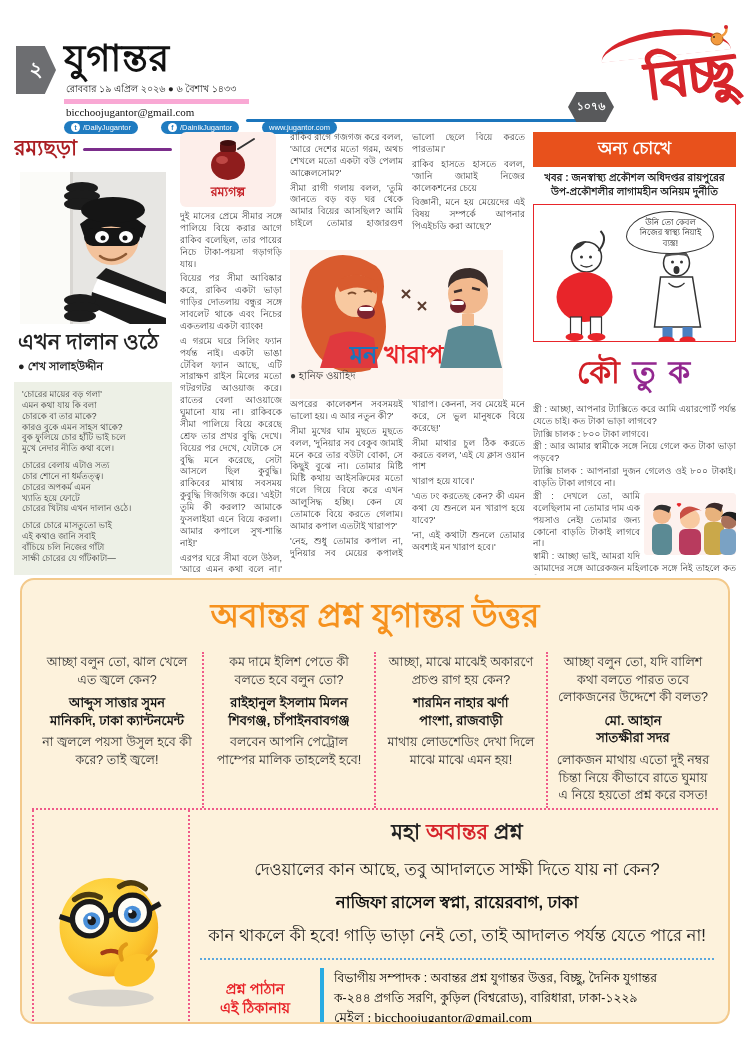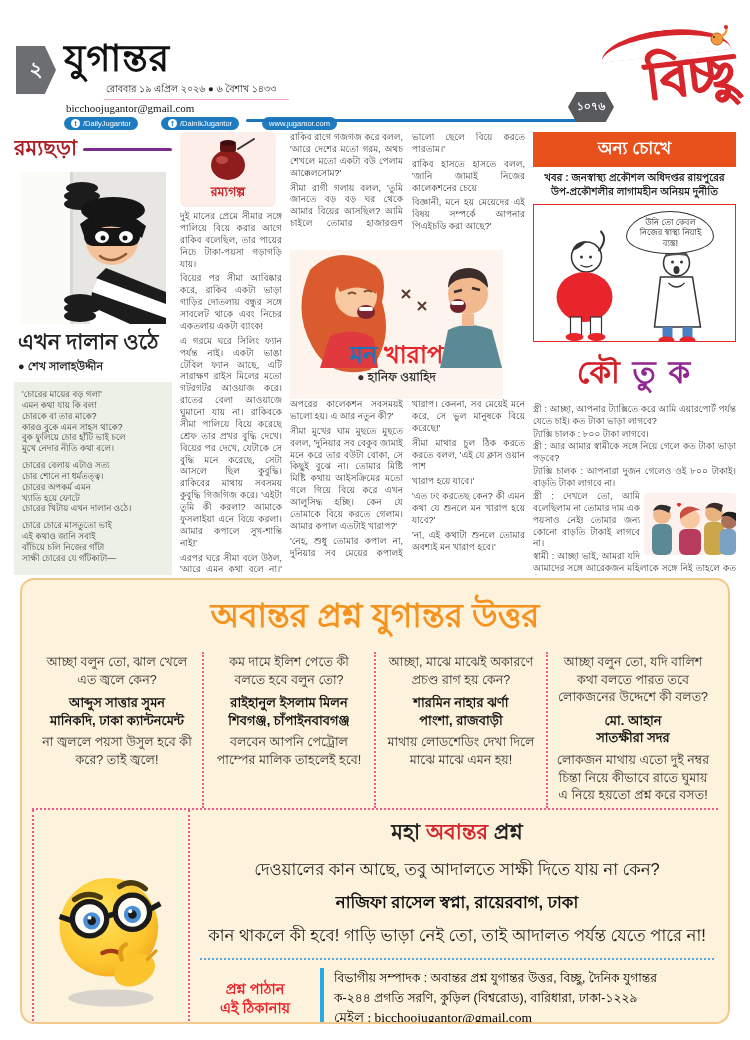--- a/index.html
+++ b/index.html
@@ -7,21 +7,21 @@
   body { font-family:"Liberation Sans","DejaVu Sans",sans-serif; color:#333; }
   .page { position:relative; width:750px; height:1040px; background:#fff; overflow:hidden; margin:0 auto; }
 
   
   .header { position:absolute; left:14px; top:40px; right:14px; height:88px; }
   .page-arrow { position:absolute; left:2px; top:6px; width:40px; height:48px; background:#6d6e71;
     clip-path:polygon(0 0,72% 0,100% 50%,72% 100%,0 100%);
     display:flex; align-items:center; justify-content:center; color:#fff; font-size:20px; font-weight:bold; }
   .mast-left { position:absolute; left:50px; top:0; width:210px; }
   .logo-bn { font-size:37px; font-weight:900; color:#111; letter-spacing:1px; line-height:1.05; }
-  .dateline { font-size:9.5px; color:#222; border-bottom:1px solid #f9a8d4; padding:3px 0 2px 2px; width:185px;margin-left:40px; }
+  .dateline { font-size:9.5px; color:#222; border-bottom:5px solid #f9a8d4; padding:3px 0 2px 2px; width:185px; }
   .email-line { font-size:11px; color:#111; padding:2px 0 3px 2px; font-family:"Liberation Serif","DejaVu Serif",serif; }
   .badges { display:flex; gap:23px; }
   .badge { background:#1f7bc0; color:#fff; font-size:7.5px; border-radius:8px; padding:2px 7px; display:flex; align-items:center; gap:3px; white-space:nowrap; }
   .badge .bicon { width:9px; height:9px; border-radius:50%; background:#fff; color:#1f7bc0; font-size:6.5px; font-weight:bold; display:flex; align-items:center; justify-content:center; }
   .blue-rule { position:absolute; left:232px; top:79px; right:148px; height:3px; background:#1b75bc; border-radius:2px; }
   .mast-right { position:absolute; right:0; top:-6px; width:160px; height:100px; }
   .bicchu-logo { position:absolute; right:2px; top:2px; font-size:52px; font-weight:900; color:#d6252b;
     transform:rotate(-7deg); letter-spacing:-2px; text-shadow:1px 1px 0 #d6252b; }
   .bicchu-swoosh { position:absolute; right:6px; top:-4px; width:130px; height:26px;
     border-top:6px solid #d6252b; border-radius:50%/100% 100% 0 0; transform:rotate(-6deg); }
@@ -51,21 +51,21 @@
   .story-brand { width:96px; text-align:center; margin-bottom:4px; background:#fdeeea; border-radius:6px; padding:3px 2px 4px; }
   .story-brand-label { color:#c62228; font-weight:900; font-size:12.5px; }
   .story-text p { font-size:9px; line-height:1.32; text-align:justify; color:#3a3a3a; margin-bottom:3px; }
   .story-right { flex:1; display:flex; flex-direction:column; overflow:hidden; }
   .story-top, .story-bottom { column-count:2; column-gap:9px; overflow:hidden; }
   .story-top { height:114px; }
   .story-bottom { height:172px; }
   .illus-wrap { position:relative; width:213px; height:149px; margin-top:4px; flex:none; background:#fdf4ee; overflow:hidden; }
   .illus-title { position:absolute; left:0; right:0; top:86px; text-align:center; font-size:24px; font-weight:900; }
   .illus-title .w1 { color:#1b75bb; } .illus-title .w2 { color:#e8252a; }
-  .illus-author { position:absolute; left:0; right:0; top:118px; text-align:center; font-size:12px; font-weight:700; color:#333; }
+  .illus-author { position:absolute; left:0; right:0; top:118px; font-size:10px; font-weight:400; color:#333; }
 
   
   .col-right { flex:1; overflow:hidden; }
   .oc-banner { background:#e8511c; color:#fff; font-weight:900; font-size:17px; text-align:center; padding:3px 0 4px; }
   .oc-news { font-size:10.3px; font-weight:700; text-align:center; color:#222; line-height:1.35; padding:4px 2px 5px; }
   .oc-cartoon { position:relative; width:100%; height:138px; border:1.5px solid #e8252a; background:#fff; overflow:hidden; }
   .oc-bubble { position:absolute; left:46%; top:6px; width:88px; border:1.3px solid #333; border-radius:50% 50% 50% 50%/60% 60% 40% 40%;
     background:#fff; font-size:8.3px; text-align:center; padding:5px 6px; line-height:1.25; color:#222; z-index:2; }
   .koutuk-title { text-align:center; font-size:31px; font-weight:900; margin:6px 0 4px; letter-spacing:2px; }
   .koutuk-title .k1 { color:#d01f26; } .koutuk-title .k2 { color:#92278f; } .koutuk-title .k3 { color:#92278f; }

